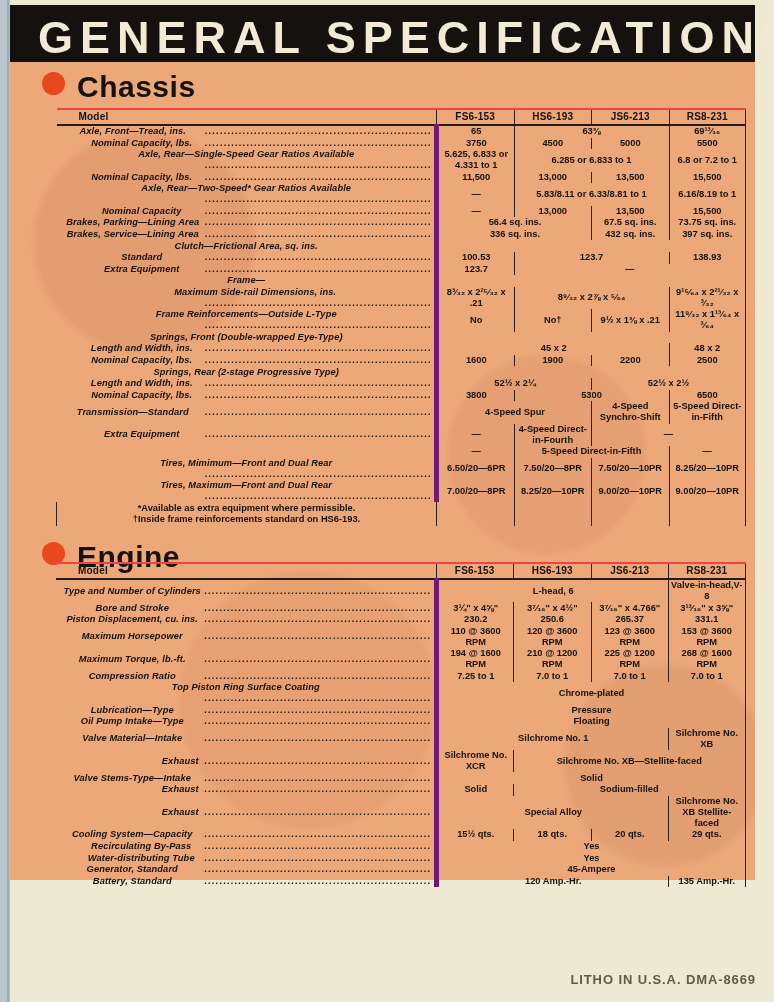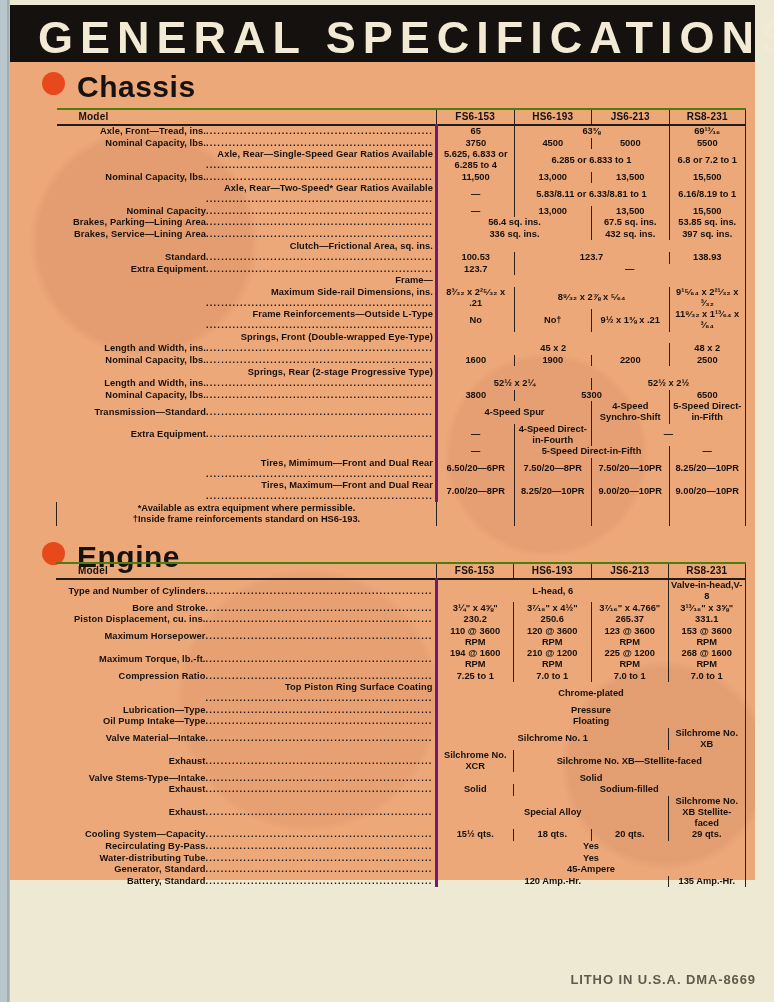--- a/index.html
+++ b/index.html
@@ -53,29 +53,29 @@
     font-size:9.3px;color:#17120d;table-layout:fixed;
   }
   table.spec td, table.spec th{
     padding:0 2px;vertical-align:middle;
     border-left:1px solid #2a211a;border-right:1px solid #2a211a;
     text-align:center;height:11.6px;line-height:11.2px;
     font-weight:bold;
     background:transparent;
   }
   table.spec td.lbl{
-    text-align:right;border-left:none;border-right:3px solid #701a75;
+    text-align:center;border-left:none;border-right:5px solid #701a75;
     padding-left:4px;font-weight:bold;letter-spacing:.1px;white-space:nowrap;
-    position:relative;overflow:hidden;
+    position:relative;overflow:hidden;font-style:italic;
   }
   table.spec td.lbl.ind1{padding-left:22px;}
   table.spec td.lbl.ind3{padding-left:100px;}
   .lead{float:right;color:#17120d;letter-spacing:1.2px;font-weight:bold;}
   table.spec tr.hdr th{
-    border-top:2px solid #4d7c0f;border-bottom:2px solid #241c16;
+    border-top:2px solid #ef4444;border-bottom:2px solid #241c16;
     height:14px;font-size:10px;letter-spacing:.2px;
   }
   table.spec th.lbl{text-align:left;border-left:none;padding-left:22px;}
   .nbr{border-right:none;margin-left:28px;}
   .two-line{line-height:11px;height:23px;}
   .note{text-align:left;padding-left:46px;border-left:none;font-weight:bold;height:12px;}
 
   #footnote{
     position:absolute;text-align:center;width:689px;
     font-size:9.6px;font-weight:bold;color:#17120d;
@@ -131,21 +131,21 @@
           </tr>
           <tr>
             <td class="lbl ind1">Nominal Capacity, lbs.<span class="lead">............................................................</span></td>
             <td colspan="1">3750</td>
             <td colspan="1">4500</td>
             <td colspan="1">5000</td>
             <td colspan="1">5500</td>
           </tr>
           <tr>
             <td class="lbl two-line">Axle, Rear—Single-Speed Gear Ratios Available<span class="lead">............................................................</span></td>
-            <td colspan="1" class="two-line">5.625, 6.833 or 6.285 to 4</td>
+            <td colspan="1" class="two-line">5.625, 6.833 or 4.331 to 1</td>
             <td colspan="2" class="two-line">6.285 or 6.833 to 1</td>
             <td colspan="1" class="two-line">6.8 or 7.2 to 1</td>
           </tr>
           <tr>
             <td class="lbl ind1">Nominal Capacity, lbs.<span class="lead">............................................................</span></td>
             <td colspan="1">11,500</td>
             <td colspan="1">13,000</td>
             <td colspan="1">13,500</td>
             <td colspan="1">15,500</td>
           </tr>
@@ -159,21 +159,21 @@
             <td class="lbl ind1">Nominal Capacity<span class="lead">............................................................</span></td>
             <td colspan="1">—</td>
             <td colspan="1">13,000</td>
             <td colspan="1">13,500</td>
             <td colspan="1">15,500</td>
           </tr>
           <tr>
             <td class="lbl">Brakes, Parking—Lining Area<span class="lead">............................................................</span></td>
             <td colspan="2">56.4 sq. ins.</td>
             <td colspan="1">67.5 sq. ins.</td>
-            <td colspan="1">53.85 sq. ins.</td>
+            <td colspan="1">73.75 sq. ins.</td>
           </tr>
           <tr>
             <td class="lbl">Brakes, Service—Lining Area<span class="lead">............................................................</span></td>
             <td colspan="2">336 sq. ins.</td>
             <td colspan="1">432 sq. ins.</td>
             <td colspan="1">397 sq. ins.</td>
           </tr>
           <tr>
             <td class="lbl">Clutch—Frictional Area, sq. ins.</td>
             <td colspan="4"></td>

